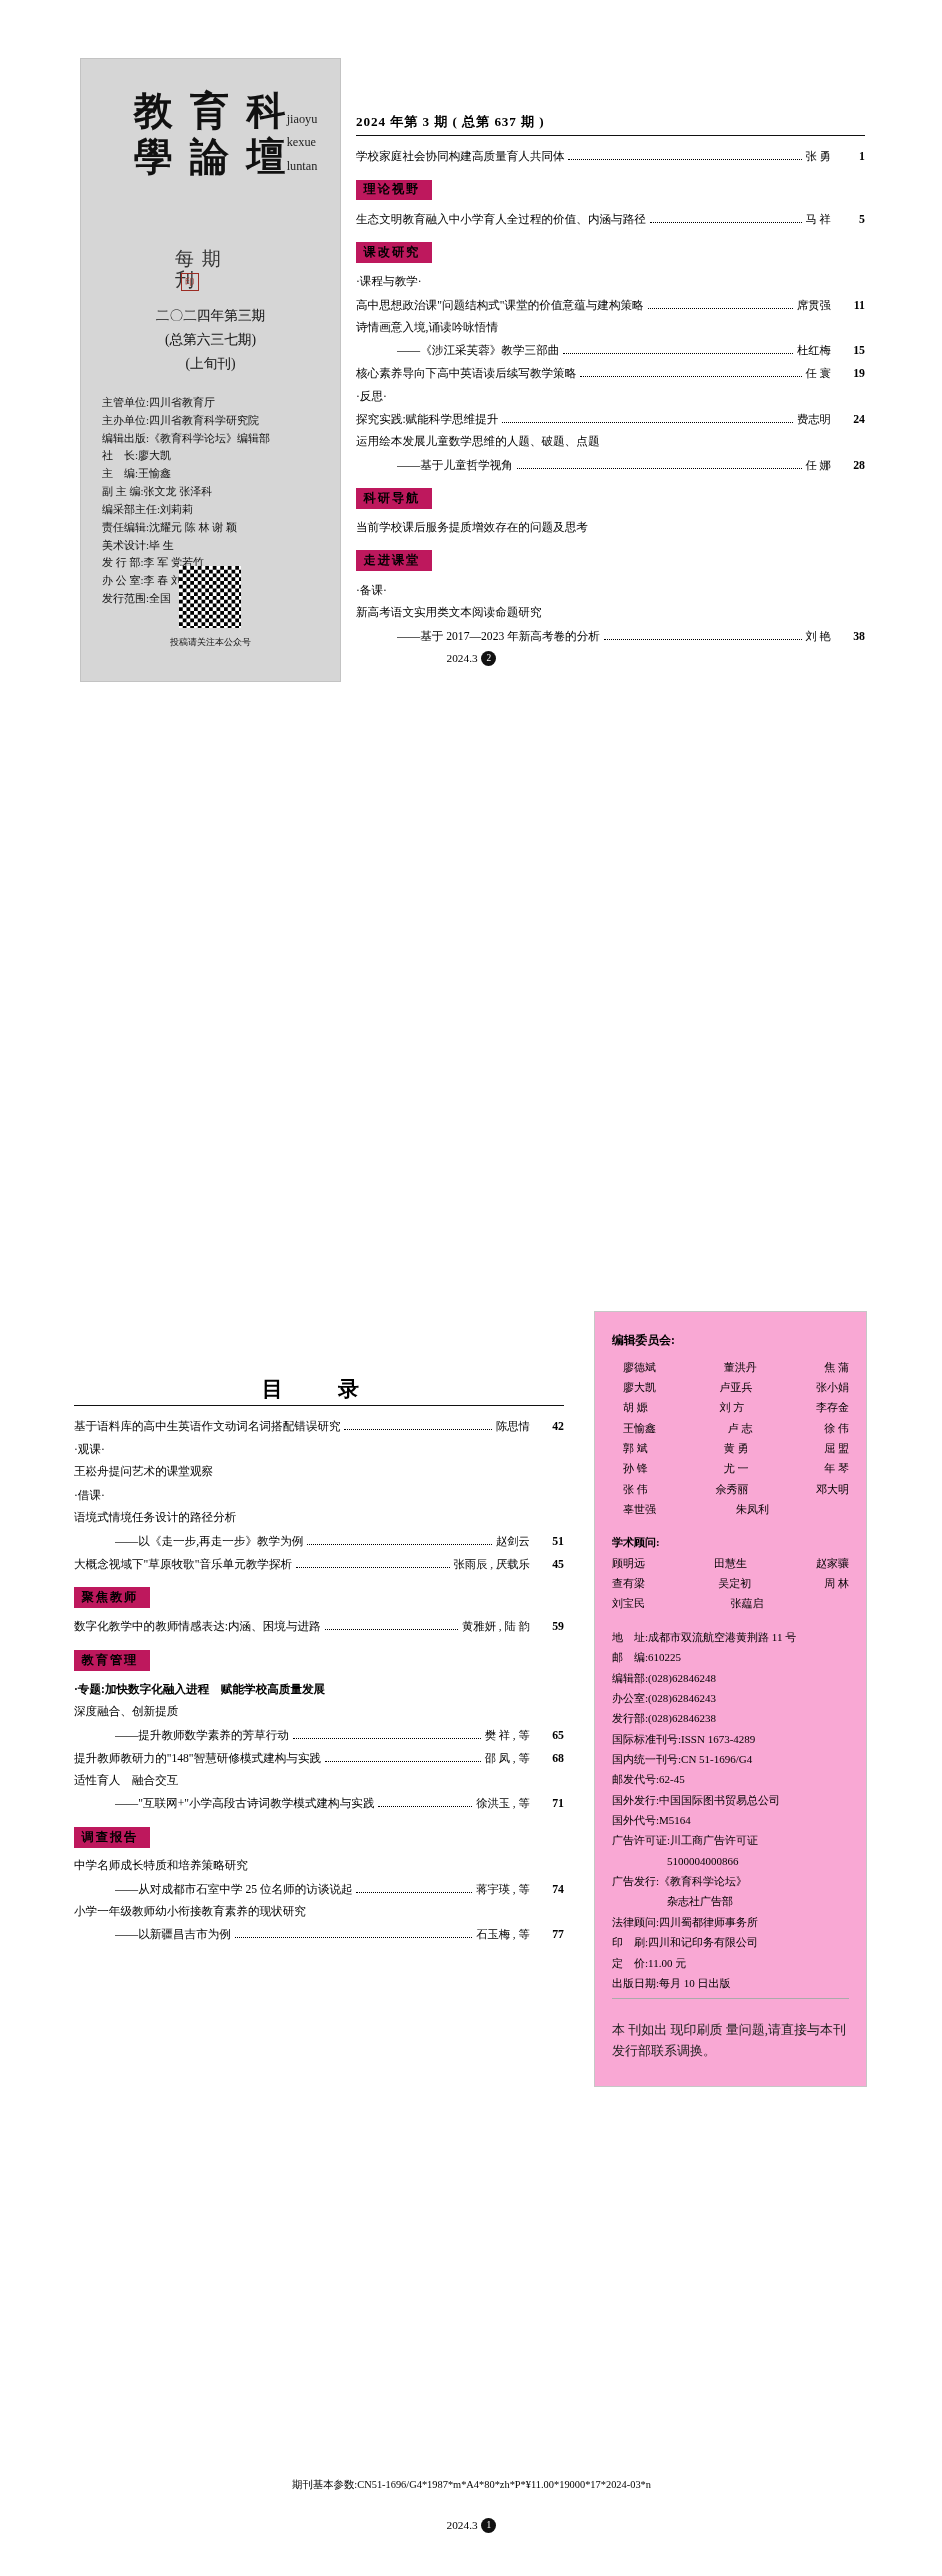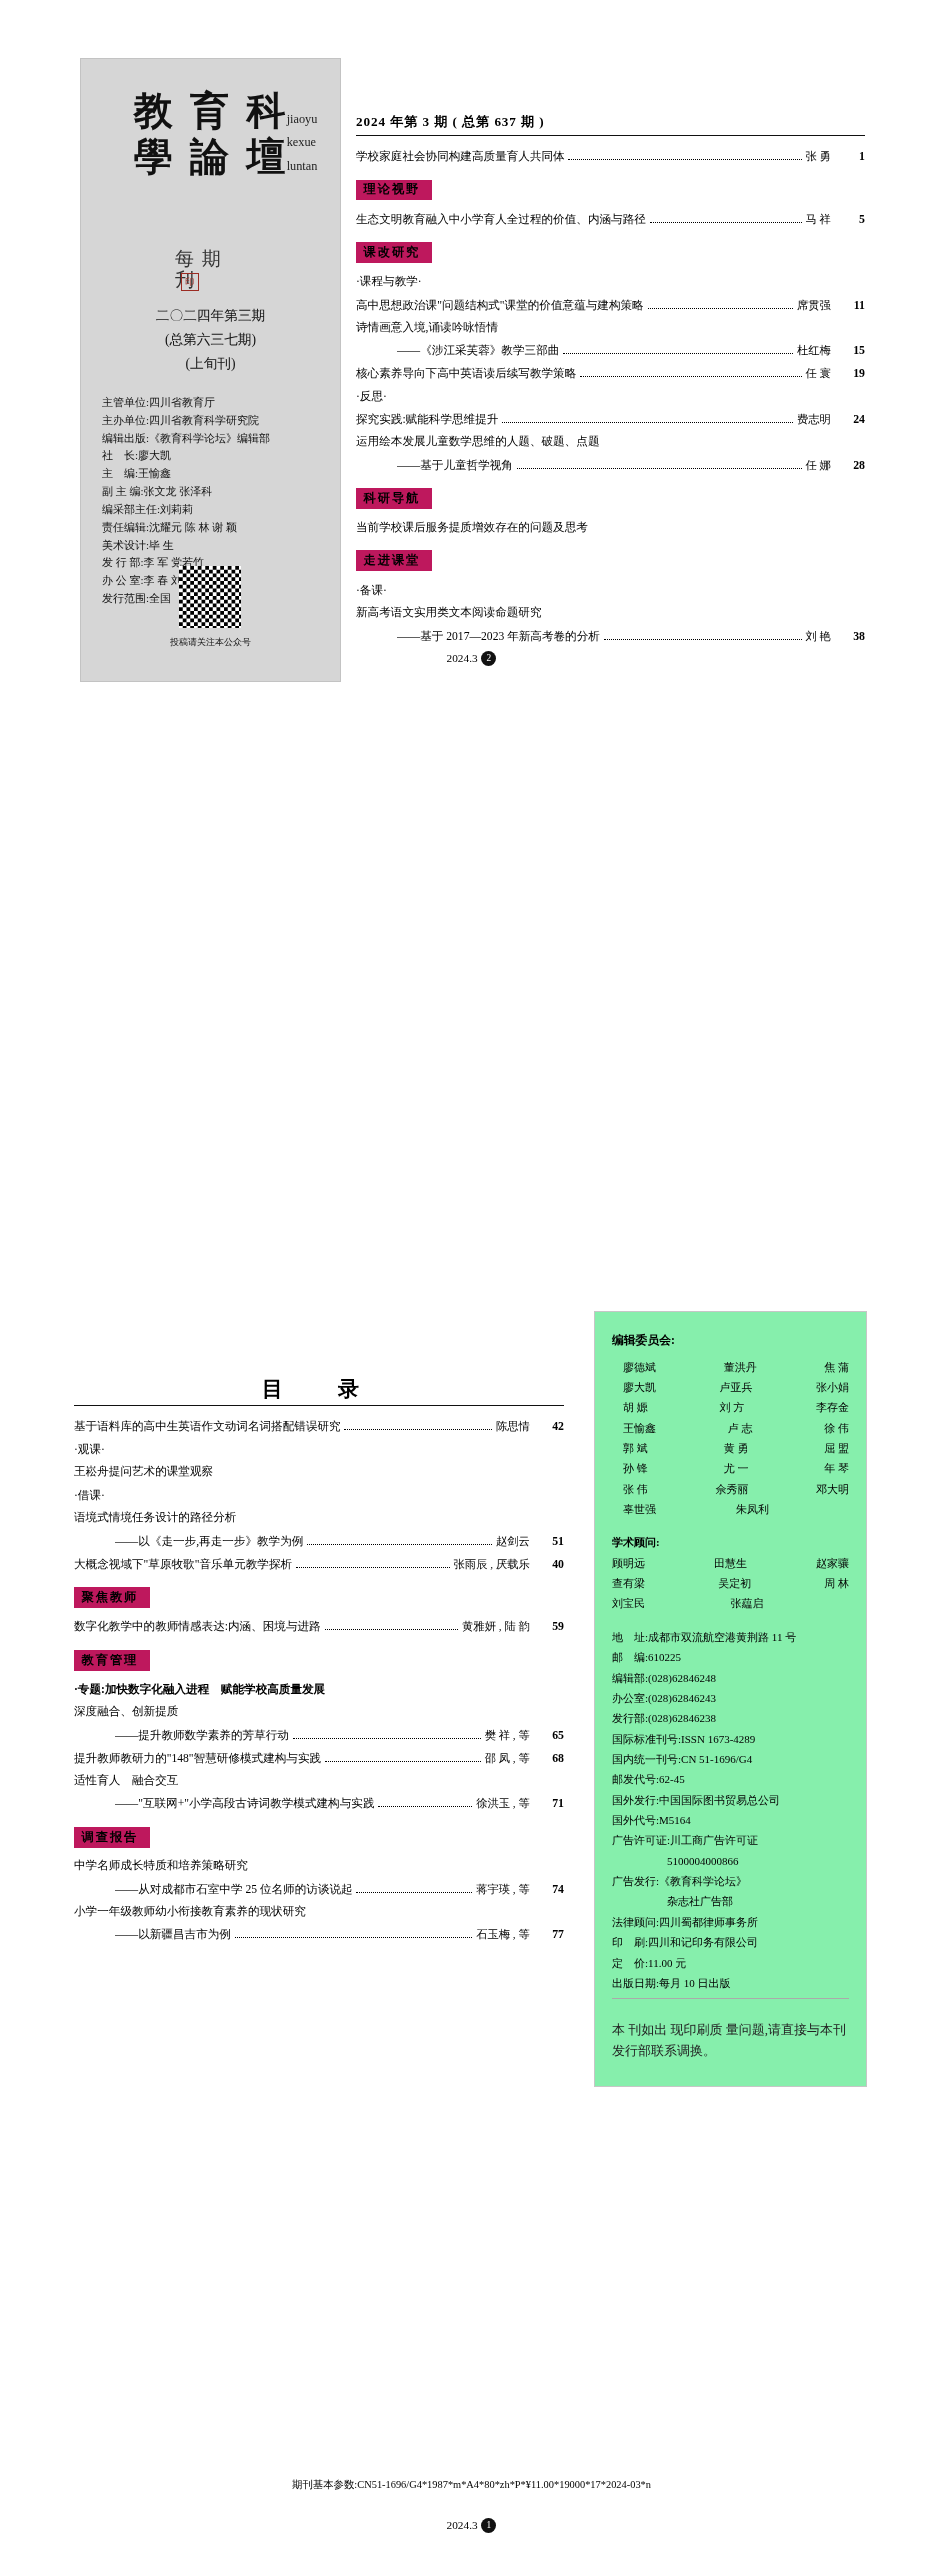--- a/index.html
+++ b/index.html
@@ -35,21 +35,21 @@
   .sub{font-size:11.6px;line-height:1.95;}
   .ind{padding-left:41px;}
   .small-head{font-size:11.6px;line-height:2.0;}
   .pagefoot{position:absolute;left:0;width:943px;text-align:center;font-size:11.3px;}
   .circ{display:inline-block;width:15px;height:15px;border-radius:50%;background:#111;color:#fff;font-size:9.4px;line-height:15px;text-align:center;vertical-align:0.9px;margin-left:3.8px;}
 
   
   .bot{position:absolute;left:0;top:1292px;width:943px;height:1284px;}
   .mulu{position:absolute;left:74px;top:83px;width:490px;}
   .mulu-title{text-align:center;font-size:21px;letter-spacing:17px;font-weight:bold;padding-bottom:1.9px;}
-  .colo{position:absolute;left:594px;top:19px;width:273px;background:#86efac;border:0.9px solid #c6c6c6;padding:21px 17px 24.5px;box-sizing:border-box;}
+  .colo{position:absolute;left:594px;top:19px;width:273px;background:#f9a8d4;border:0.9px solid #c6c6c6;padding:21px 17px 24.5px;box-sizing:border-box;}
   .colo h4{margin:0 0 7.5px;font-size:11.8px;font-weight:bold;}
   .colo .grid{font-size:11px;line-height:1.85;}
   .colo .grid .row{display:flex;justify-content:space-between;margin-left:11px;}
   .colo .blk{margin-top:13.2px;font-size:11px;line-height:1.85;}
   .colo .note{margin-top:5px;font-size:13px;line-height:1.6;color:#222;border-top:0.9px solid #aaa;padding-top:21px;}
   .params{position:absolute;left:0;top:1186px;width:943px;text-align:center;font-size:10.4px;}
 </style>
 </head>
 <body>
 
@@ -199,21 +199,21 @@
       <div class="art ind">
         <span class="txt">——以《走一步,再走一步》教学为例</span>
         <span class="dots"></span>
         <span class="au">赵剑云</span>
         <span class="pg">51</span>
       </div>
       <div class="art">
         <span class="txt">大概念视域下"草原牧歌"音乐单元教学探析</span>
         <span class="dots"></span>
         <span class="au">张雨辰 , 厌载乐</span>
-        <span class="pg">40</span>
+        <span class="pg">45</span>
       </div>
 
       <div class="sec-head">聚焦教师</div>
       <div class="art">
         <span class="txt">数字化教学中的教师情感表达:内涵、困境与进路</span>
         <span class="dots"></span>
         <span class="au">黄雅妍 , 陆 韵</span>
         <span class="pg">59</span>
       </div>
 

